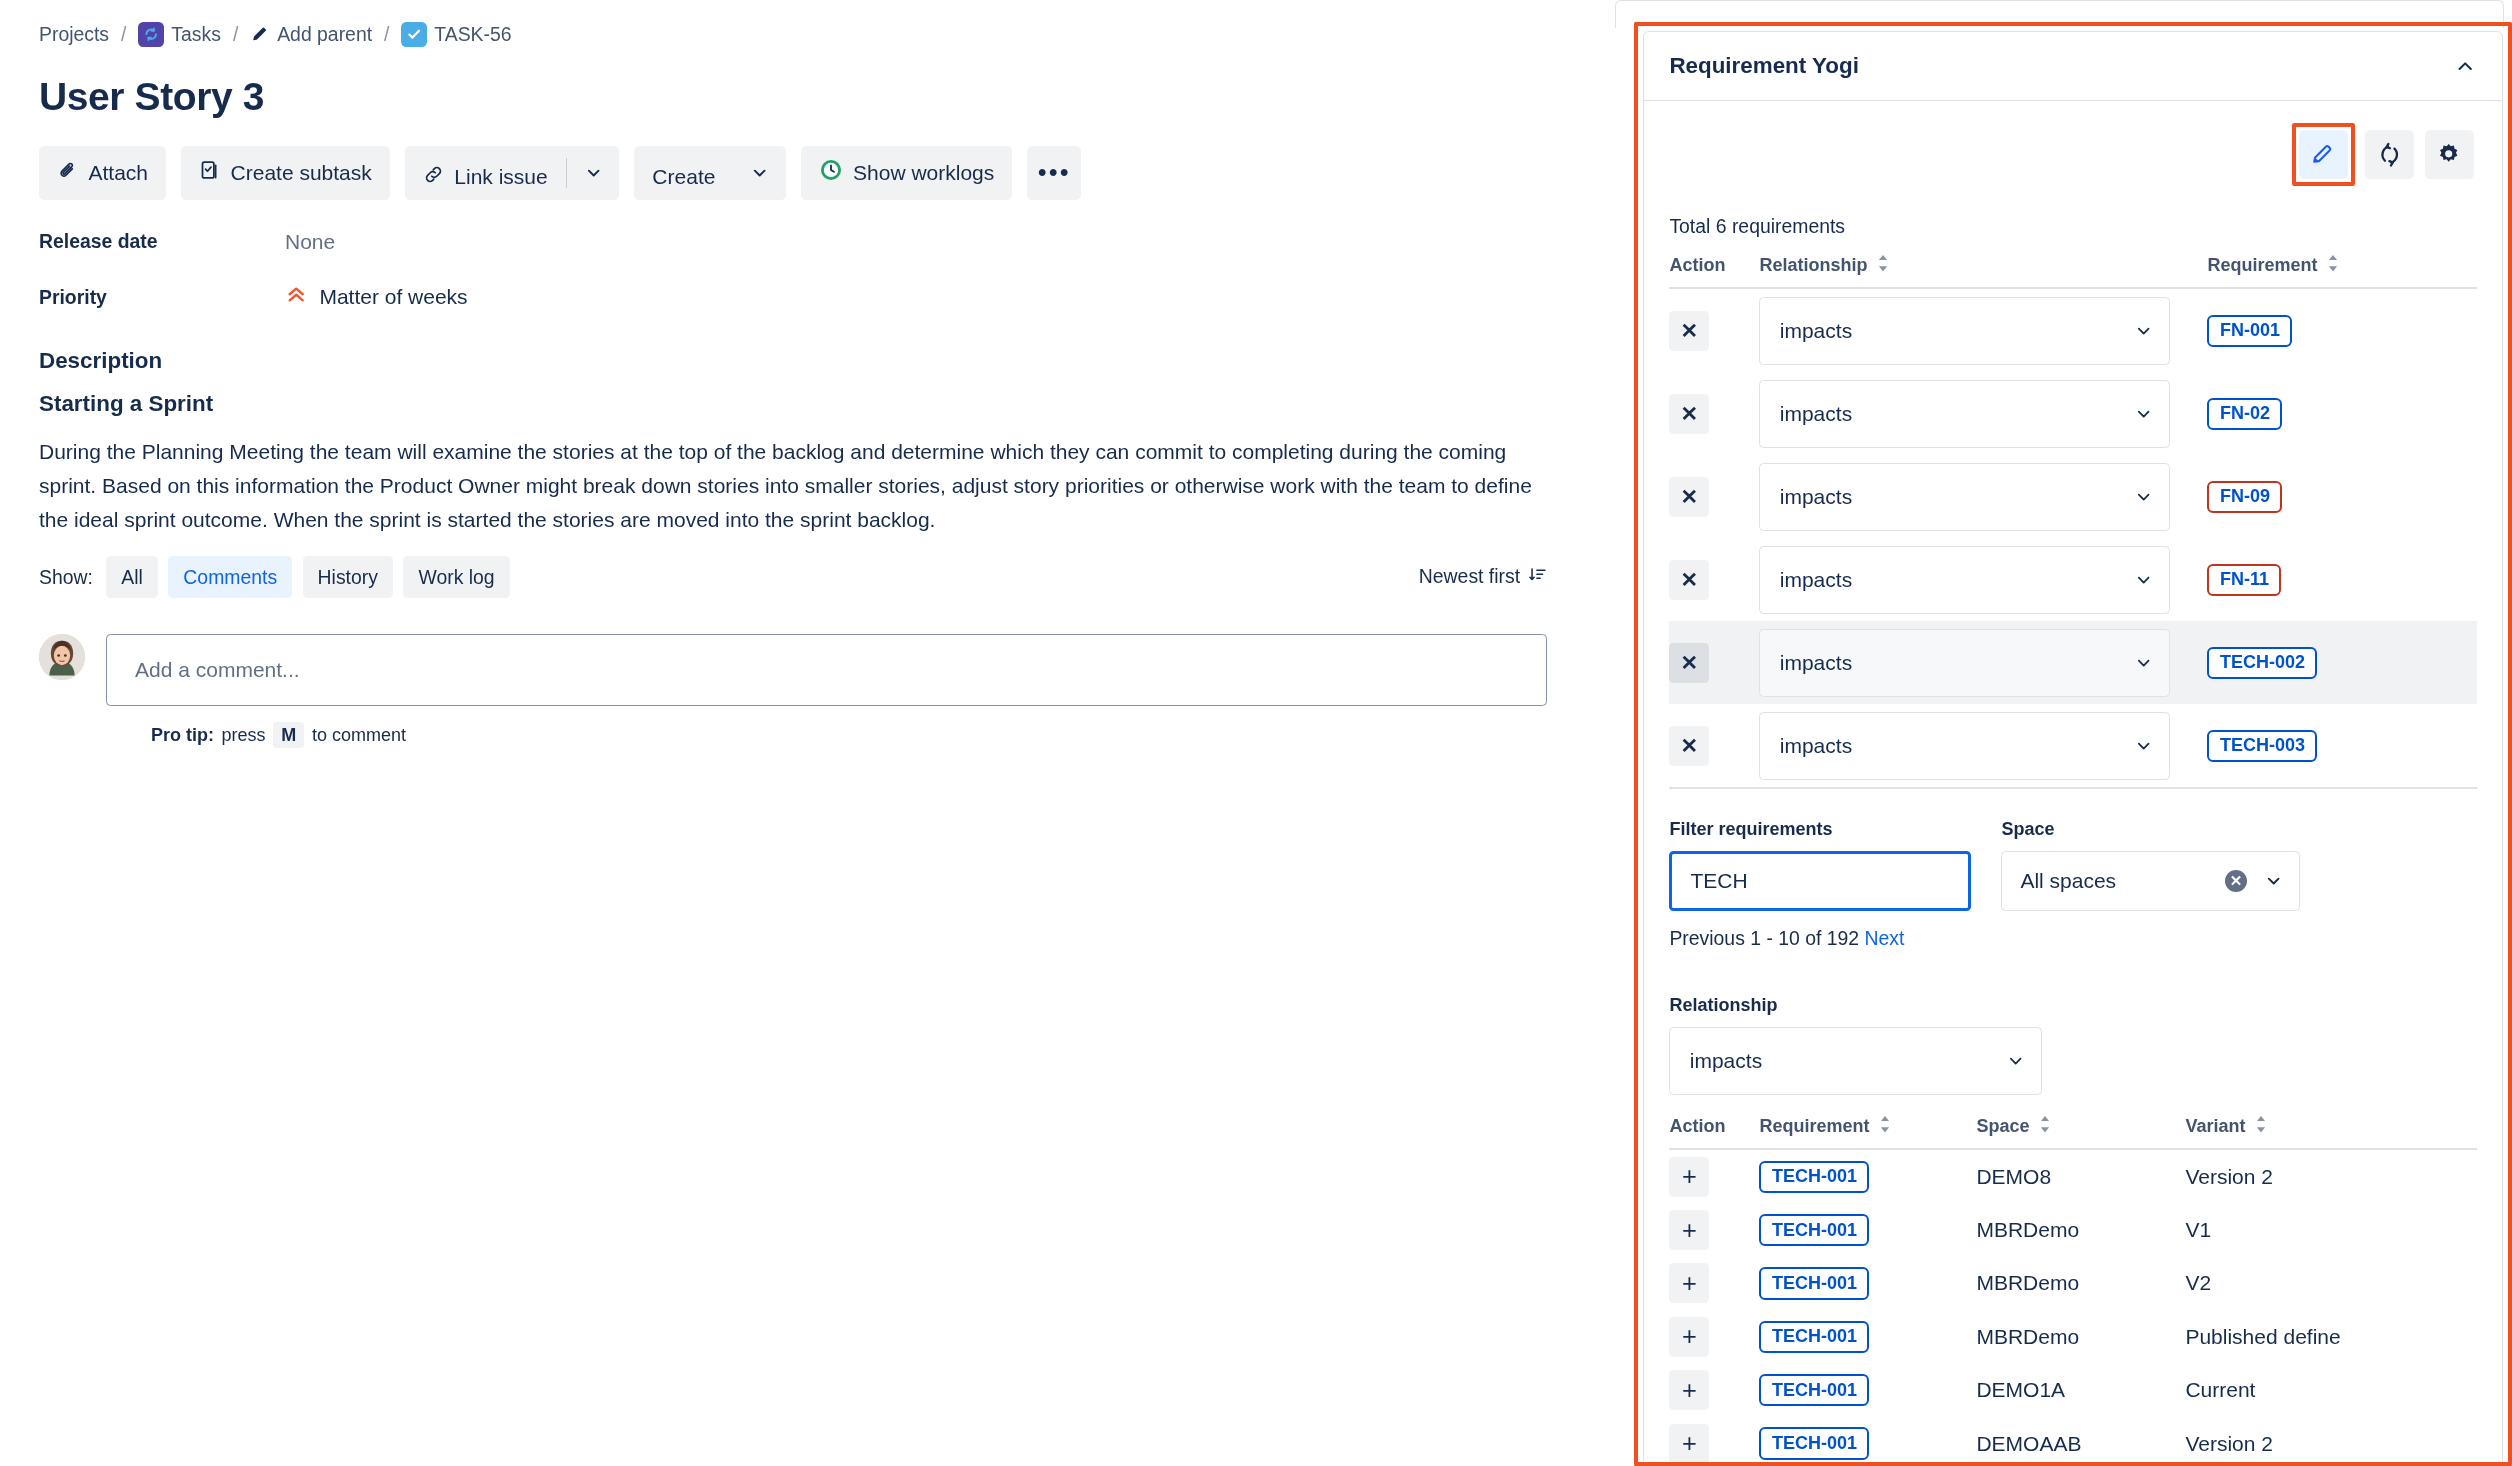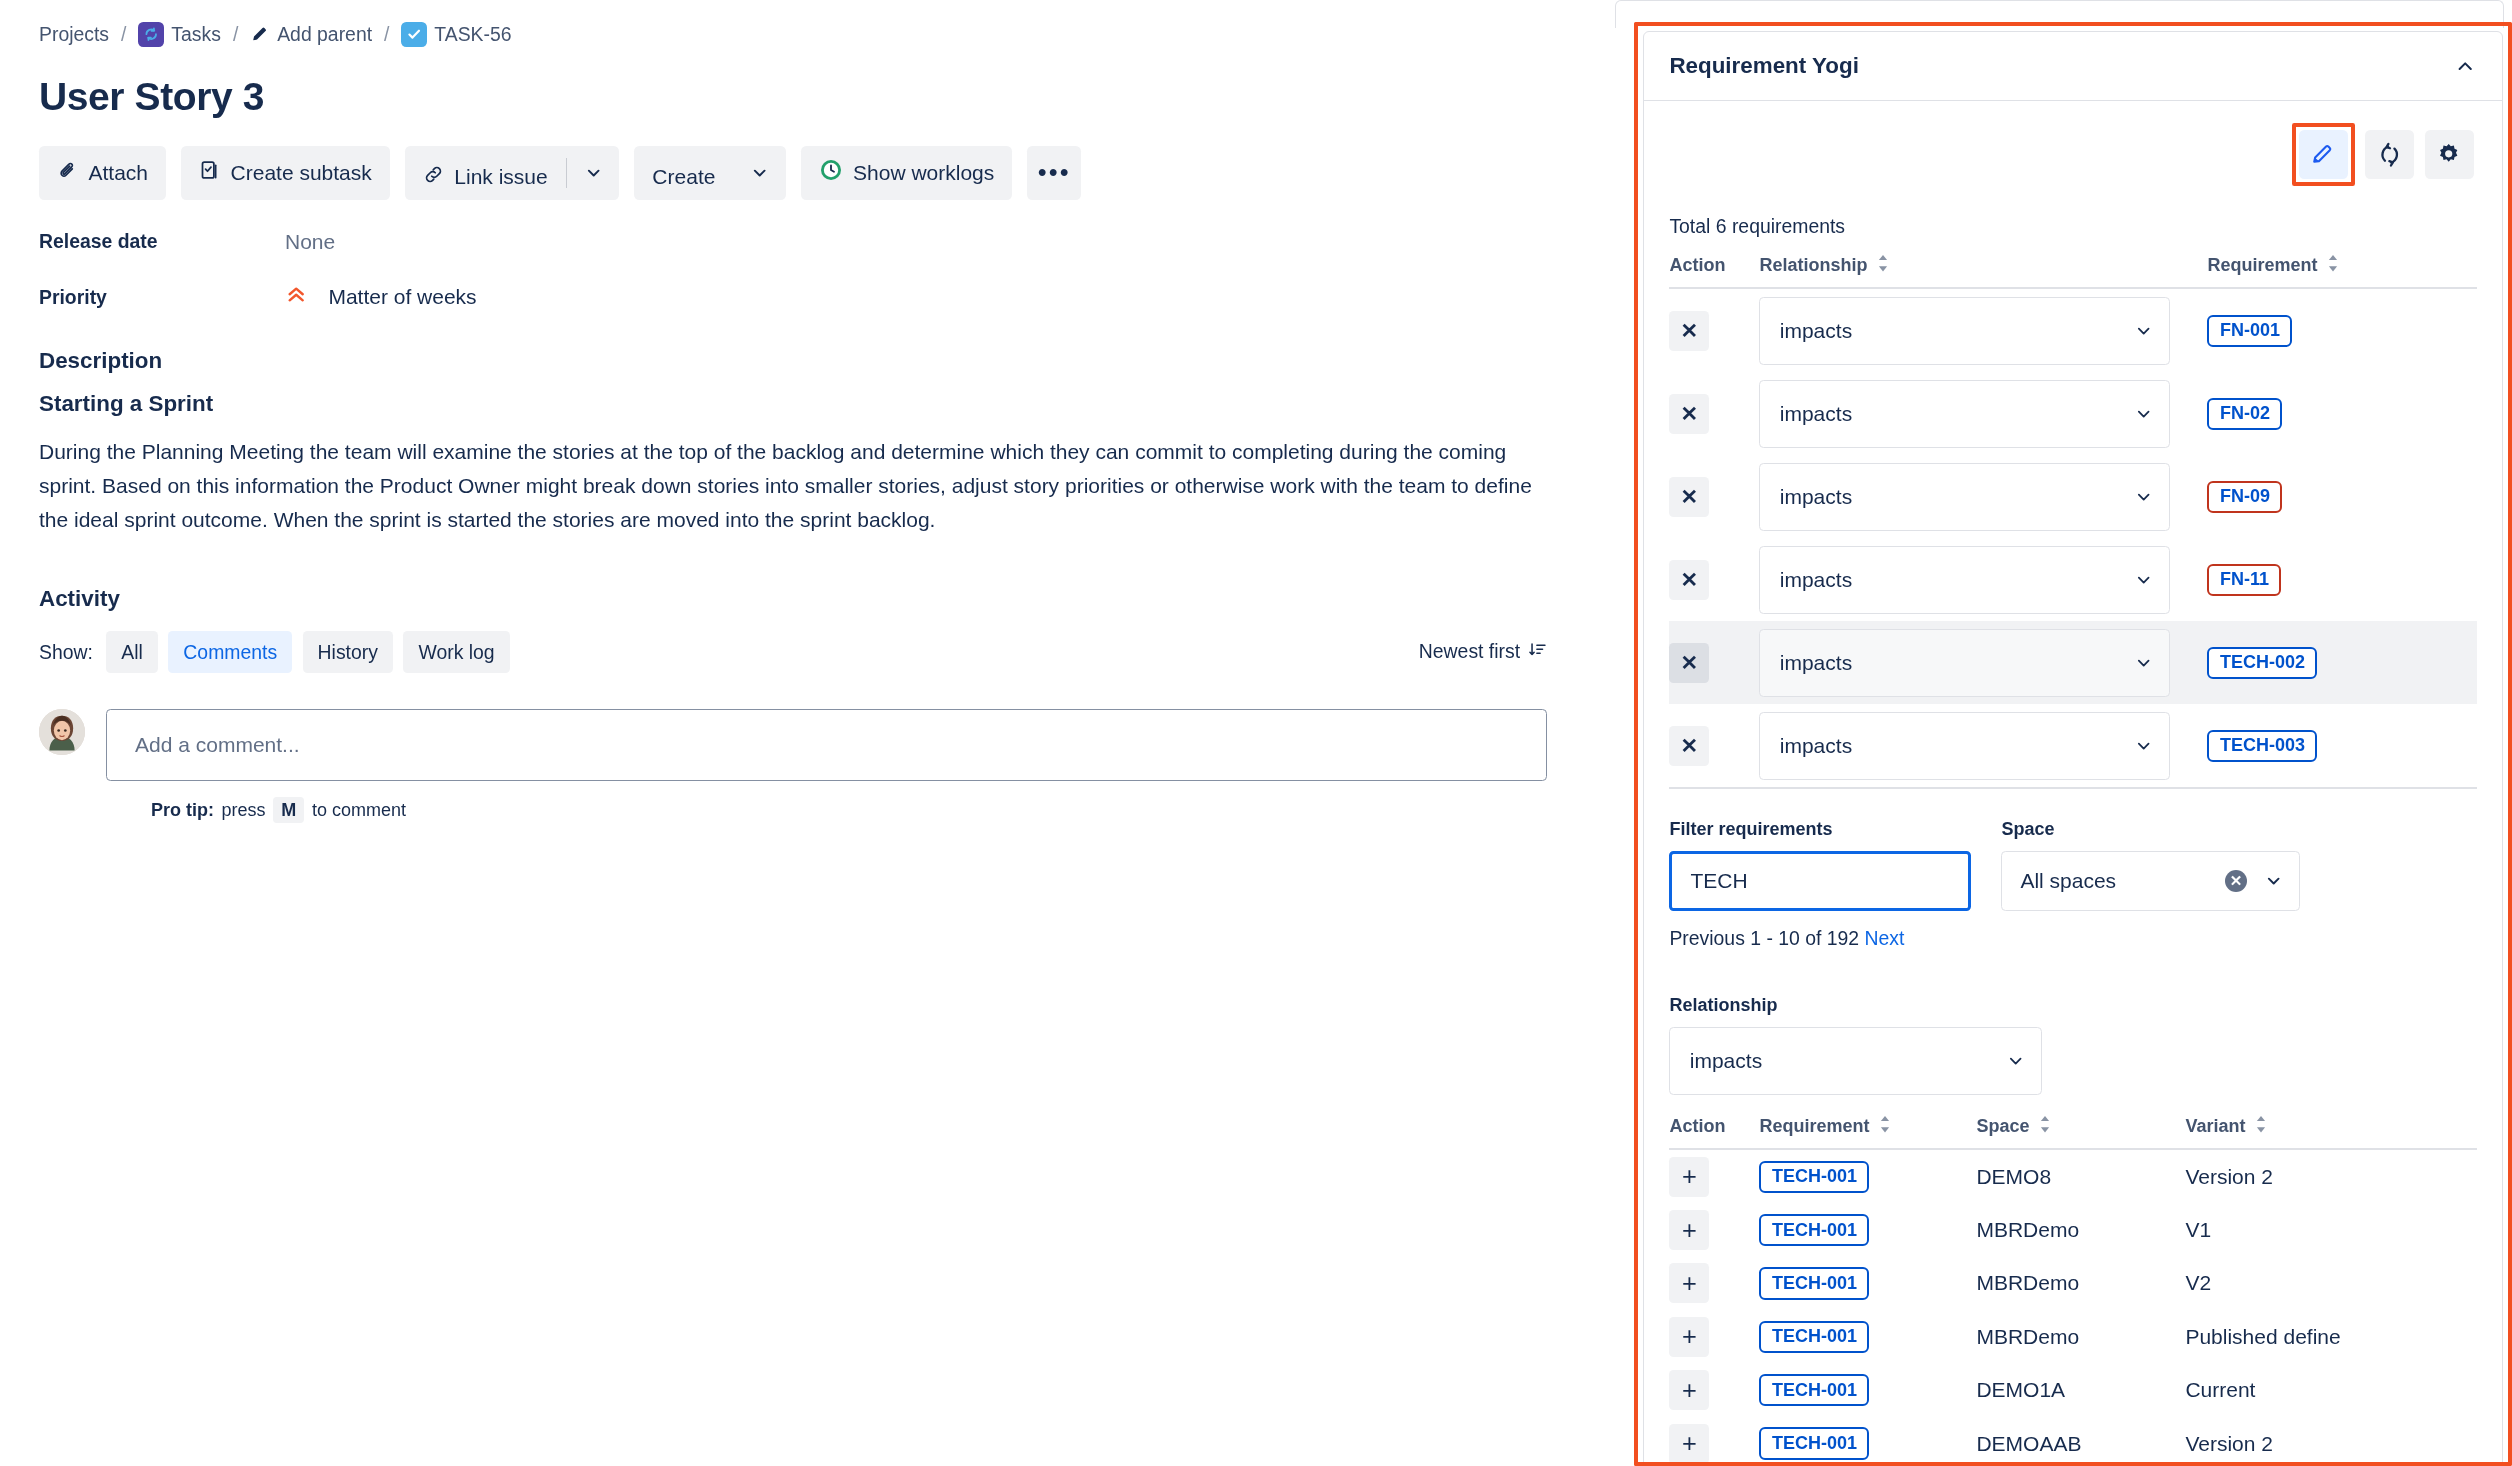--- a/index.html
+++ b/index.html
@@ -58,21 +58,21 @@
   .tb-caret { padding: 0 16.4px; display:flex; align-items:center; height:54px; cursor:pointer; }
   .tb-more {
     background: #f1f2f4; border-radius: 5.2px; height: 54px; width: 54px;
     display:flex; align-items:center; justify-content:center;
     font-size: 25.4px; color:#172b4d; letter-spacing: 2.2px; cursor: pointer;
   }
 
   .field-row { display: flex; align-items: center; margin-top: 30px; }
   .field-label { width: 246px; font-size: 19.4px; font-weight: 700; color: #172b4d; }
   .field-value { font-size: 21px; color: #626f86; }
-  .field-value.prio { display: flex; align-items: center; gap: 21px; color:#172b4d;text-align:right; }
+  .field-value.prio { display: flex; align-items: center; gap: 12px; color:#172b4d;text-align:right; }
 
   .sect-head { font-size: 22.4px; font-weight: 700; margin-top: 37px; color:#172b4d; }
   .sub-head { font-size: 22.4px; font-weight: 700; margin-top: 16.4px; color:#172b4d; }
   .desc-body {
     font-size: 21px; line-height: 1.62; color: #172b4d;
     margin-top: 18px; max-width: 1509px;
   }
 
   .activity-head { font-size: 22.4px; font-weight: 700; margin-top: 49px; color:#172b4d; }
   .activity-bar {
@@ -341,21 +341,20 @@
           </svg>
         </span>
         <span>Matter of weeks</span>
       </div>
     </div>
 
     <div class="sect-head">Description</div>
     <div class="sub-head">Starting a Sprint</div>
     <div class="desc-body">During the Planning Meeting the team will examine the stories at the top of the backlog and determine which they can commit to completing during the coming sprint. Based on this information the Product Owner might break down stories into smaller stories, adjust story priorities or otherwise work with the team to define the ideal sprint outcome. When the sprint is started the stories are moved into the sprint backlog.</div>
 
-    <div class="activity-head">Activity</div>
 
     <div class="activity-bar">
       <span class="show-label">Show:</span>
       <span class="tab-pill">All</span>
       <span class="tab-pill active">Comments</span>
       <span class="tab-pill">History</span>
       <span class="tab-pill">Work log</span>
       <span class="sort-toggle">
         <span>Newest first</span>
         <span>

